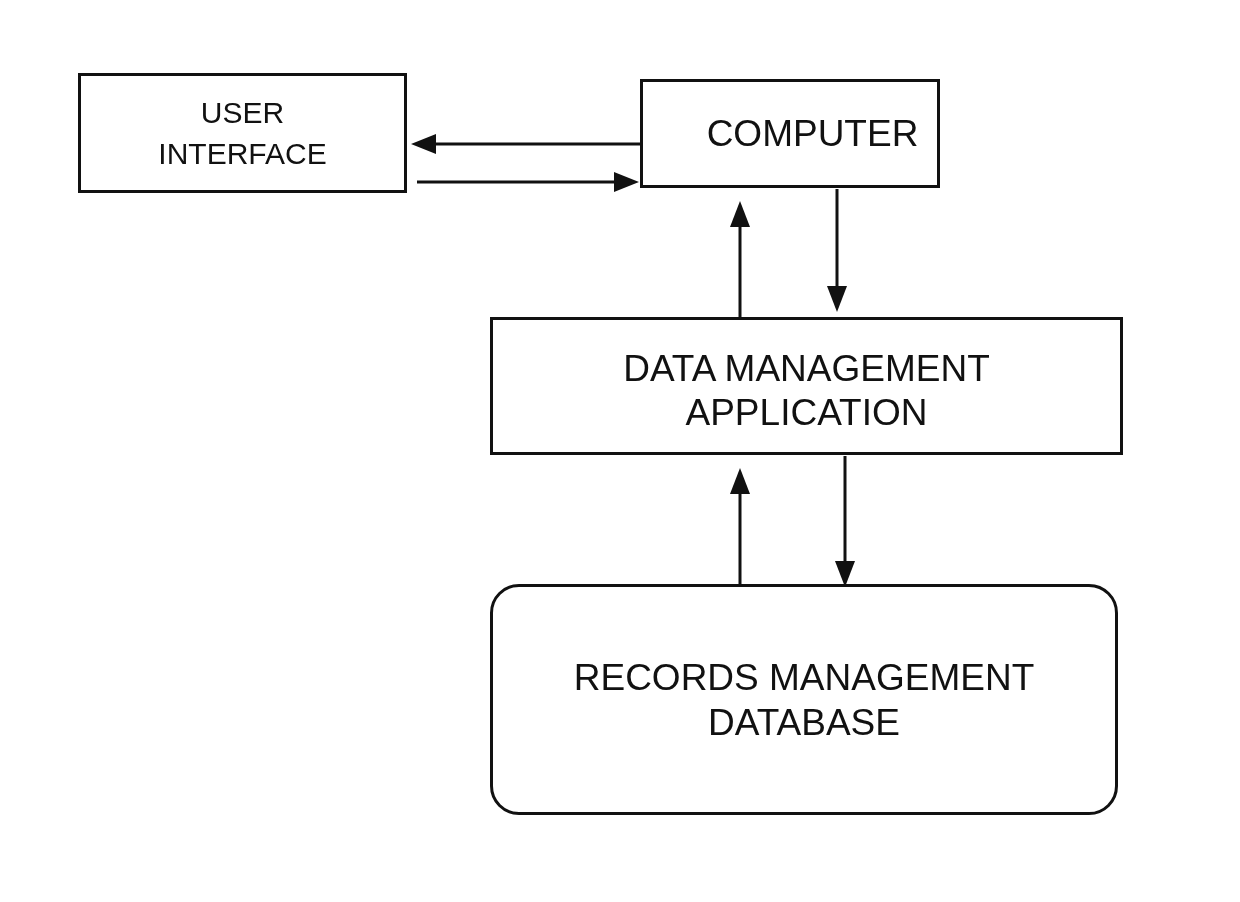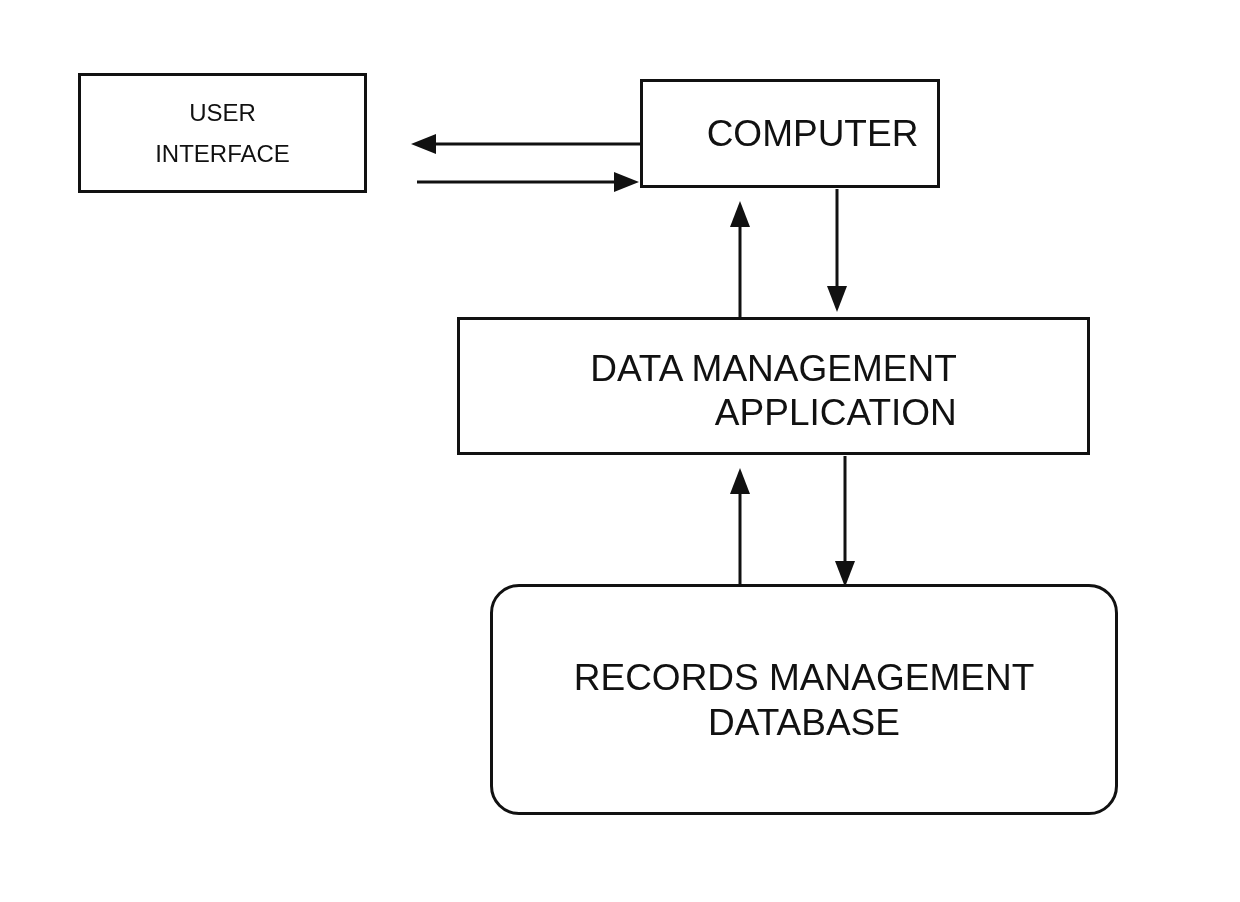--- a/index.html
+++ b/index.html
@@ -41,43 +41,42 @@
     justify-content: center;
     text-align: center;
   }
   .node-label {
     white-space: pre-line;
     color: #111111;
   }
   .node-ui {
     left: 78px;
     top: 73px;
-    width: 289px;
+    width: 329px;
     height: 120px;
-    font-size: 24px;
+    font-size: 30px;
     line-height: 41px;
   }
   .node-computer {
     left: 640px;
     top: 79px;
     width: 300px;
     height: 109px;
     font-size: 37px;
     line-height: 44px;
     padding-left: 45px;
   }
   .node-dma {
-    left: 457px;
+    left: 490px;
     top: 317px;
     width: 633px;
     height: 138px;
     font-size: 37px;
     line-height: 44px;
     padding-top: 10px;
-    text-align: right;
   }
   .node-rmd {
     left: 490px;
     top: 584px;
     width: 628px;
     height: 231px;
     font-size: 37px;
     line-height: 45px;
     border-radius: 29px;
   }

